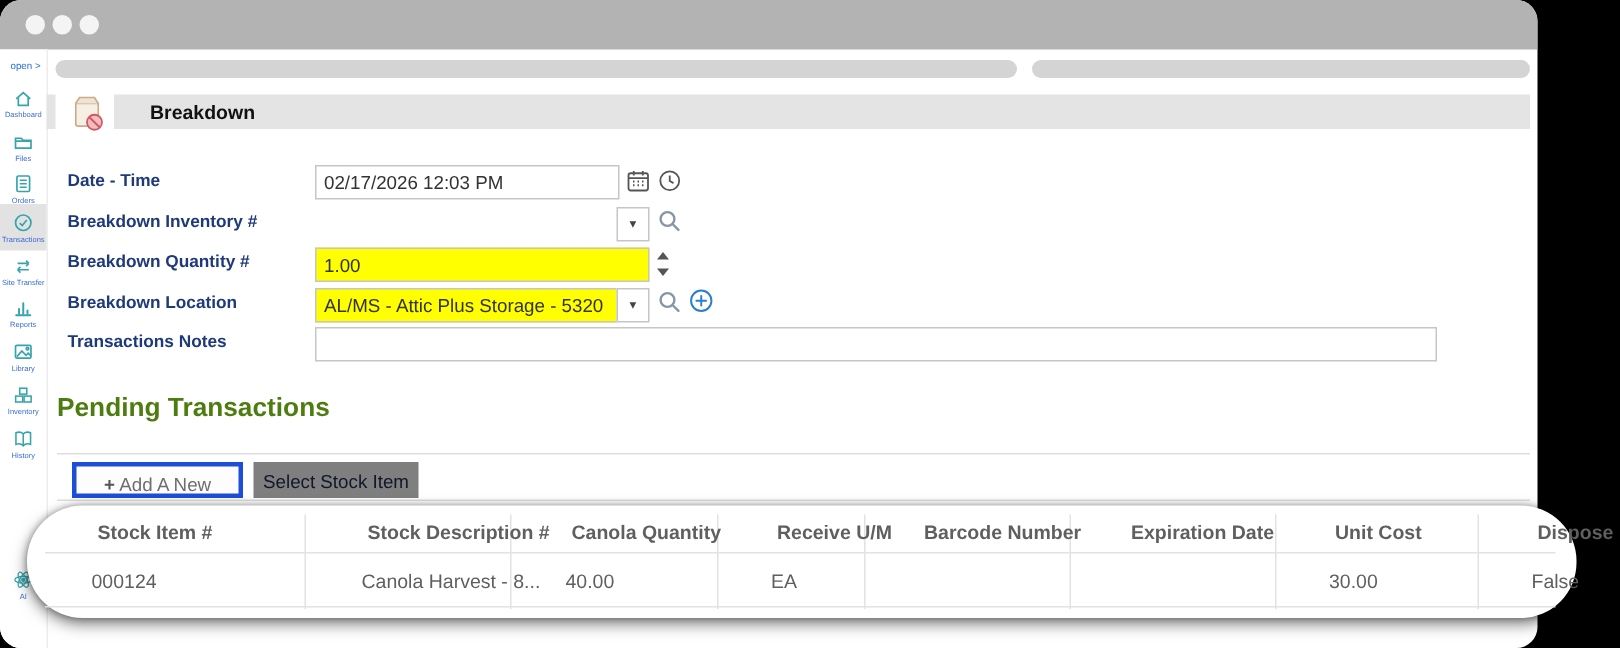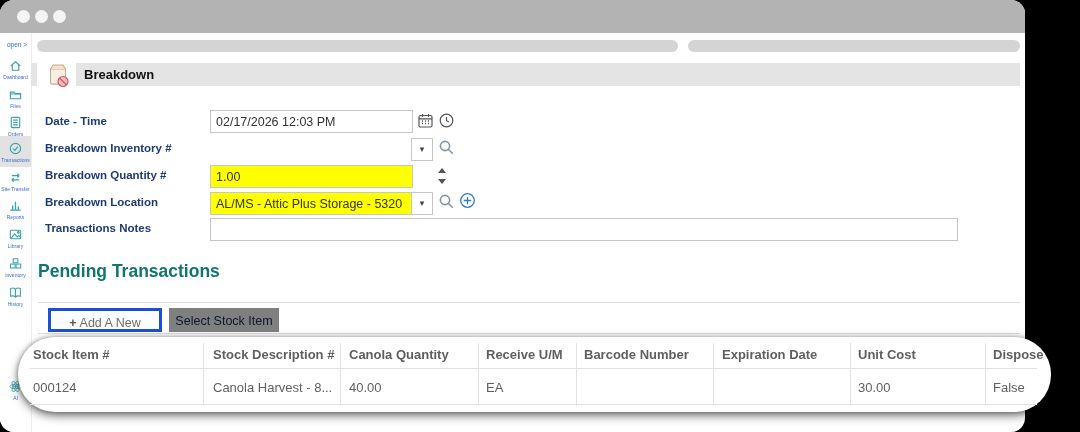--- a/index.html
+++ b/index.html
@@ -17,49 +17,49 @@
   
   .sidebar{position:absolute;left:0;top:33px;width:31px;height:399px;background:#fff;border-right:1px solid #ededed;}
   .open-link{position:absolute;left:7px;top:8px;font-size:6.5px;color:#2a6fd4;white-space:nowrap;}
   .nav-item{position:absolute;left:0;width:31px;height:29px;display:flex;flex-direction:column;align-items:center;justify-content:center;}
   .nav-item.active{background:#e2e2e2;}
   .nav-item svg{width:15px;height:15px;display:block;}
   .nav-label{font-size:5px;color:#3a6bd6;line-height:6px;margin-top:1px;white-space:nowrap;}
   
   .header-chip{position:absolute;left:31px;top:63px;width:6px;height:23px;background:#e4e4e4;}
   .header-strip{position:absolute;left:76px;top:63px;width:944px;height:23px;background:#e4e4e4;}
-  .header-title{font-weight:bold;font-size:13px;color:#111;line-height:23px;padding-left:8px;}
+  .header-title{font-weight:bold;font-size:13px;color:#111;line-height:23px;padding-left:24px;}
   .bag-wrap{position:absolute;left:46px;top:61px;width:24px;height:27px;}
   
   .flabel{position:absolute;left:45px;font-weight:bold;font-size:11.5px;color:#1e3a7a;white-space:nowrap;}
   .finput{position:absolute;height:23px;border:1px solid #c6c6c6;background:#fff;color:#333;
     font-size:12.5px;padding:0 5px;box-sizing:border-box;font-family:"Liberation Sans","DejaVu Sans",sans-serif;outline:none;}
   .finput.hl{background:#ffff00;}
   .dd-btn{position:absolute;width:22px;height:23px;border:1px solid #c6c6c6;background:#fff;box-sizing:border-box;
     color:#444;font-size:9px;text-align:center;line-height:21px;cursor:pointer;}
   .icon-btn{position:absolute;width:18px;height:18px;}
   .spin{position:absolute;width:0;height:0;cursor:pointer;}
   .spin.up{border-left:4px solid transparent;border-right:4px solid transparent;border-bottom:5px solid #555;}
   .spin.dn{border-left:4px solid transparent;border-right:4px solid transparent;border-top:5px solid #555;}
   
-  .pending-h{position:absolute;left:38px;top:261px;font-size:17.5px;font-weight:bold;color:#0f766e;}
+  .pending-h{position:absolute;left:38px;top:261px;font-size:17.5px;font-weight:bold;color:#4d7c0f;}
   .grid-topline{position:absolute;left:38px;top:302px;width:982px;border-top:1px solid #ddd;}
   .grid-midline{position:absolute;left:38px;top:333px;width:982px;border-top:1px solid #ddd;}
   .btn-add{position:absolute;left:48px;top:308px;width:114px;height:24px;border:3px solid #1d4ed8;background:#fdfdfd;
     color:#6e6e6e;font-size:12.5px;text-align:center;line-height:22px;box-sizing:border-box;cursor:pointer;}
   .btn-add .plus{color:#555;font-weight:bold;margin-right:3px;}
   .btn-select{position:absolute;left:169px;top:308px;width:110px;height:24px;background:#7f7f7f;border:none;
     color:#0f172a;font-size:12.5px;text-align:center;line-height:24px;cursor:pointer;}
   
   .lens{position:absolute;left:18px;top:337px;width:1033px;height:75px;background:#fff;border-radius:37px;
     box-shadow:0 4px 10px rgba(0,0,0,0.5),0 0 5px rgba(0,0,0,0.35);z-index:5;}
   .lens .vsep{position:absolute;top:6px;bottom:6px;width:1px;background:#e2e2e2;}
   .lens .hline{position:absolute;left:12px;right:14px;height:1px;background:#e2e2e2;}
-  .th{position:absolute;top:10px;font-size:13px;font-weight:bold;color:#5f5f5f;white-space:nowrap;}
-  .td{position:absolute;top:43px;font-size:13px;color:#5f5f5f;white-space:nowrap;}
+  .th{position:absolute;top:10px;font-size:13px;font-weight:bold;color:#5f5f5f;white-space:nowrap;margin-left:32px;}
+  .td{position:absolute;top:43px;font-size:13px;color:#5f5f5f;white-space:nowrap;margin-left:28px;}
 </style>
 </head>
 <body>
 
 <div class="window">
 
   <div class="titlebar">
     <div class="dot" style="left:17px"></div>
     <div class="dot" style="left:35px"></div>
     <div class="dot" style="left:53px"></div>
@@ -181,21 +181,21 @@
   </div>
 
   <div class="dd-btn" style="left:411px;top:138px">▾</div>
   <div class="icon-btn" style="left:438px;top:139px">
     <svg viewBox="0 0 17 17" width="17" height="17" fill="none" stroke="#8795a6" stroke-width="1.6" stroke-linecap="round">
         <circle cx="7" cy="7" r="4.6"></circle>
         <path d="M10.5 10.5 14.3 14.3"></path>
       </svg>
   </div>
 
-  <input class="finput hl" style="left: 210px; top: 165px; width: 203px;" value="1.00">
+  <input class="finput hl" style="left: 210px; top: 165px; width: 223px;" value="1.00">
   <div class="spin up" style="left:438px;top:168px"></div>
   <div class="spin dn" style="left:438px;top:179px"></div>
 
   <input class="finput hl" style="left: 210px; top: 192px; width: 202px;" value="AL/MS - Attic Plus Storage - 5320">
   <div class="dd-btn" style="left:411px;top:192px">▾</div>
   <div class="icon-btn" style="left:438px;top:193px">
     <svg viewBox="0 0 17 17" width="17" height="17" fill="none" stroke="#8795a6" stroke-width="1.6" stroke-linecap="round">
         <circle cx="7" cy="7" r="4.6"></circle>
         <path d="M10.5 10.5 14.3 14.3"></path>
       </svg>

